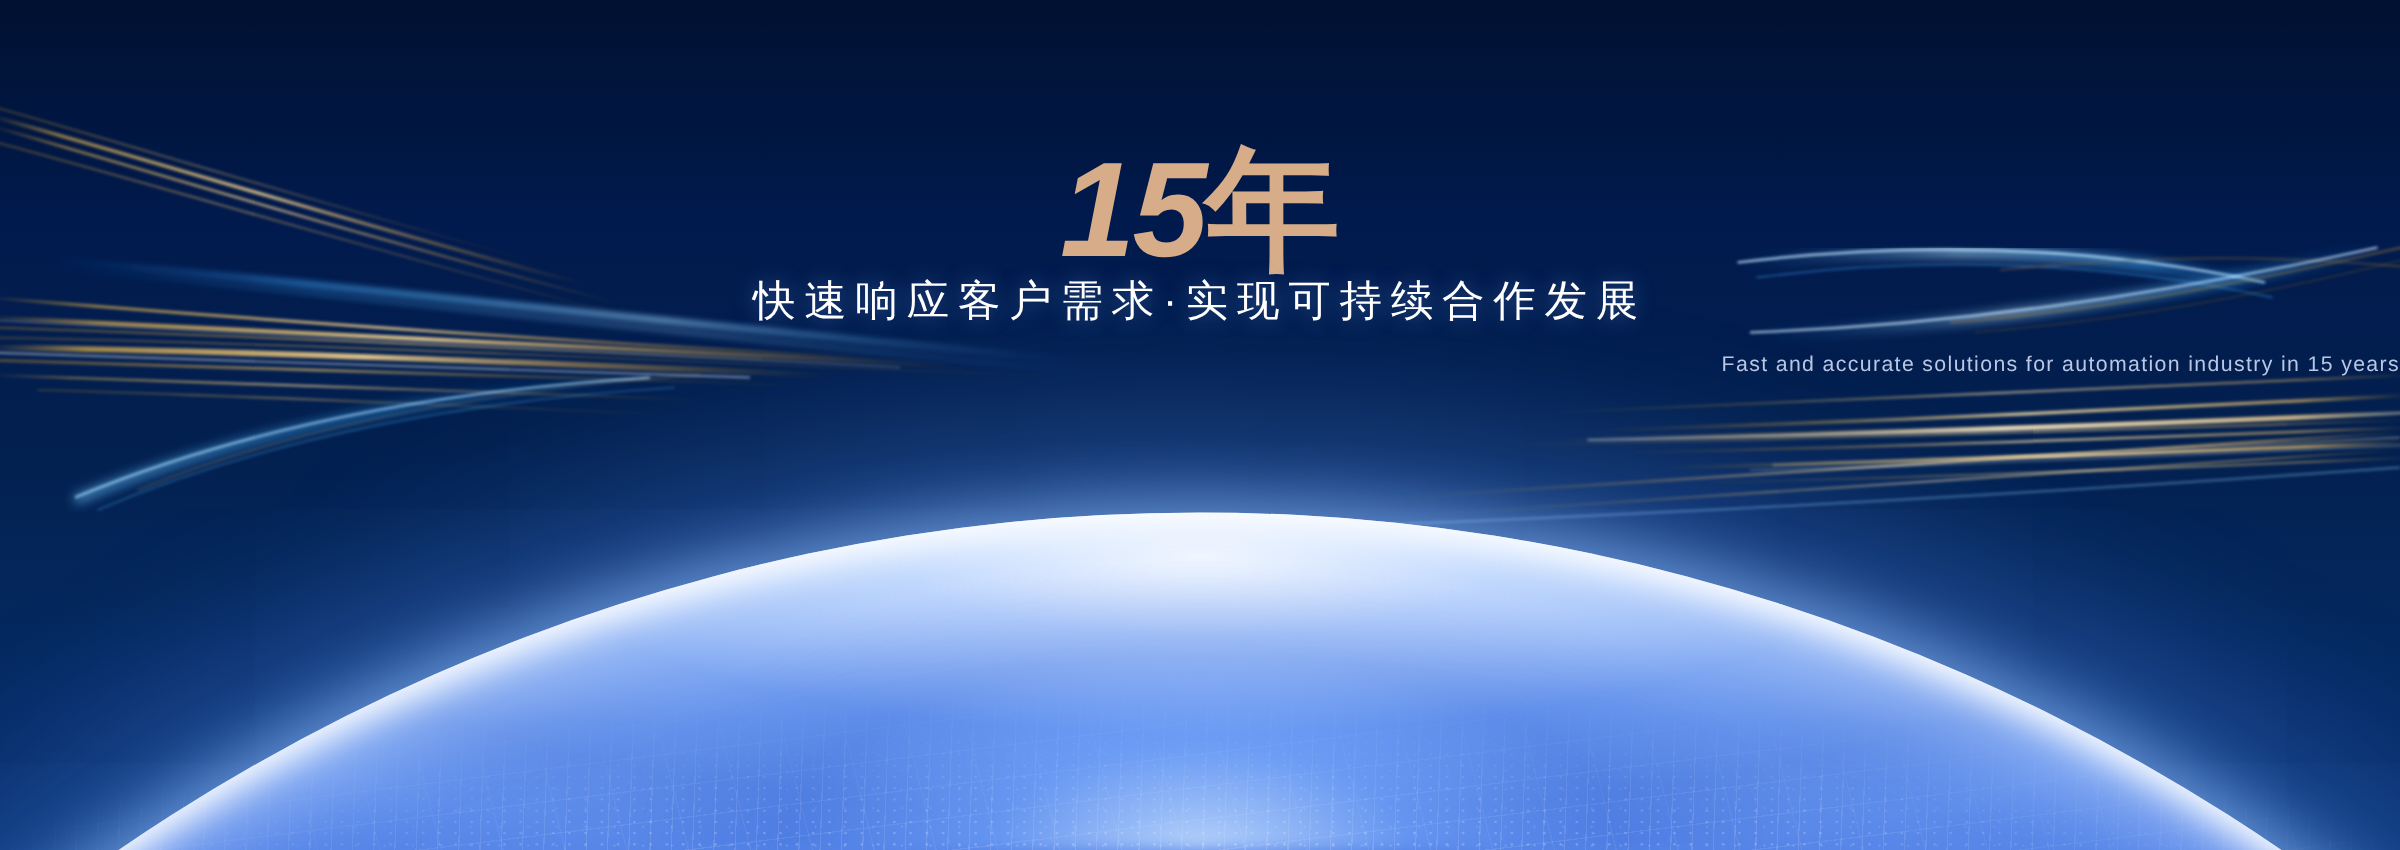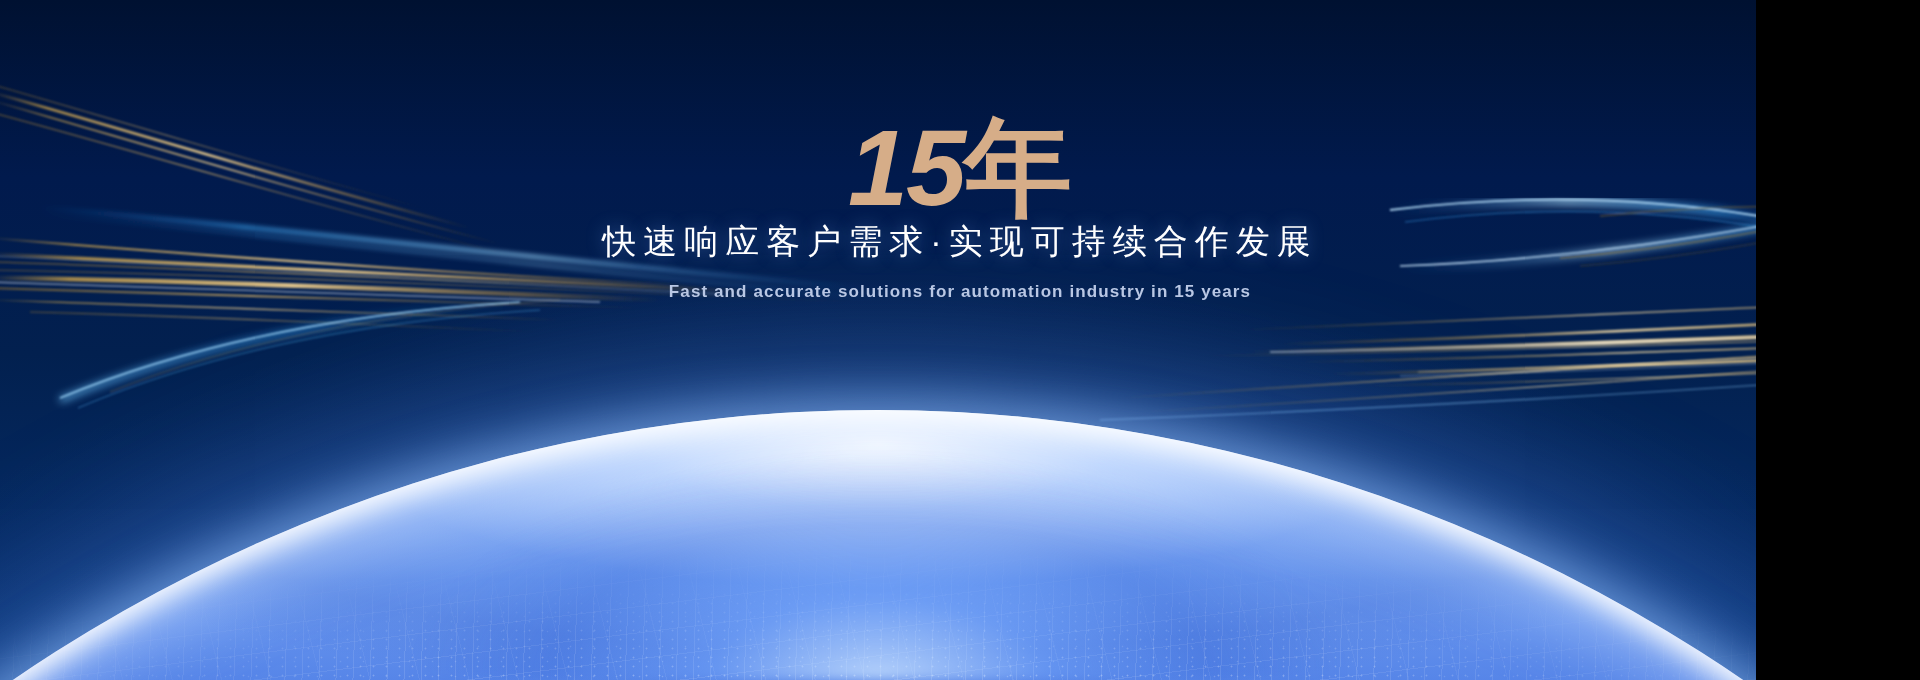--- a/index.html
+++ b/index.html
@@ -2,21 +2,21 @@
 <html><head>
 <meta charset="utf-8">
 <style>
   html, body {
     margin: 0;
     padding: 0;
     background: #000;
   }
   #banner {
     position: relative;
-    width: 1756px;
+    width: 1920px;
     height: 680px;
     overflow: hidden;
     background: #011a4d;
     font-family: "Liberation Sans", "DejaVu Sans", sans-serif;
   }
 
   
   .bg-base {
     position: absolute;
     inset: 0;
@@ -150,21 +150,22 @@
     text-shadow: 0 0 18px rgba(120,170,255,0.45);
   }
   .subtitle-en {
     margin-top: 18px;
   }
   .subtitle-en div {
     font-size: 17px;
     line-height: 23px;
     color: #b9c7e4;
     letter-spacing: 1.1px;
-    font-weight: 700;
+    font-weight: 400;
+    text-align: right;
   }
 </style>
 </head>
 <body>
 
 <div id="banner">
 
   <div class="bg-base"></div>
 
   <svg class="streaks" width="1920" height="680" viewBox="0 0 1920 680" aria-hidden="true">

